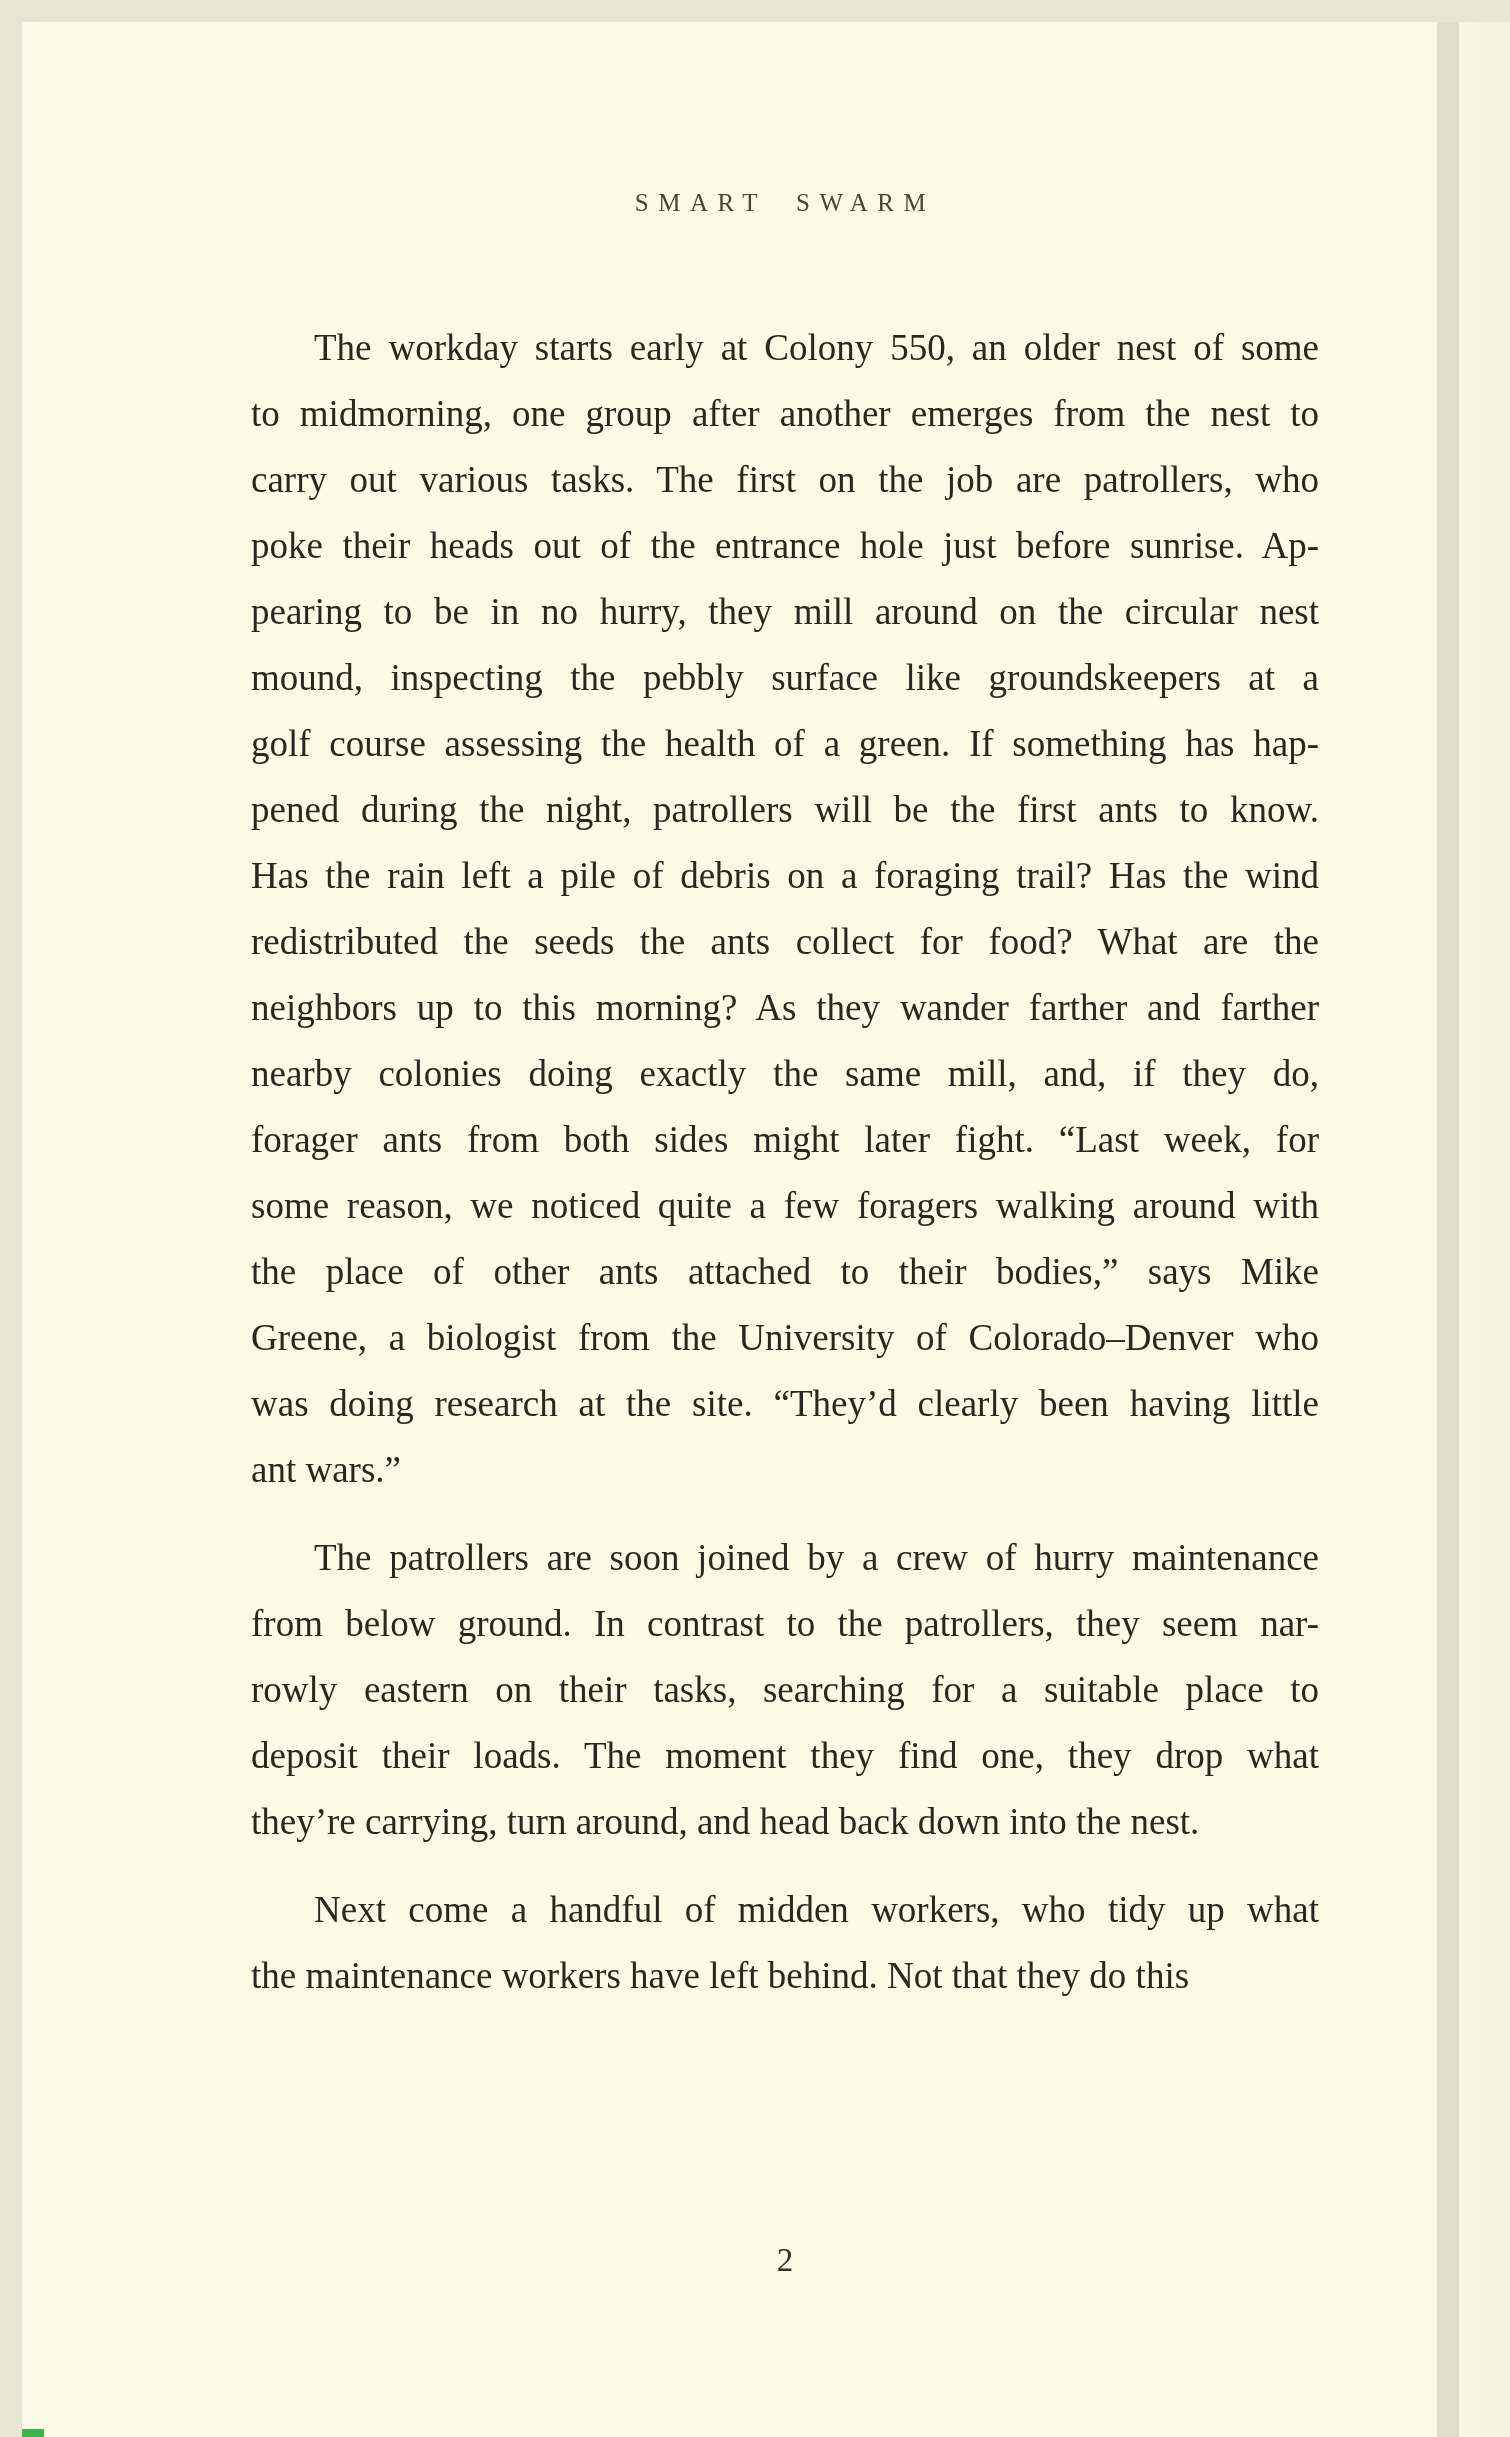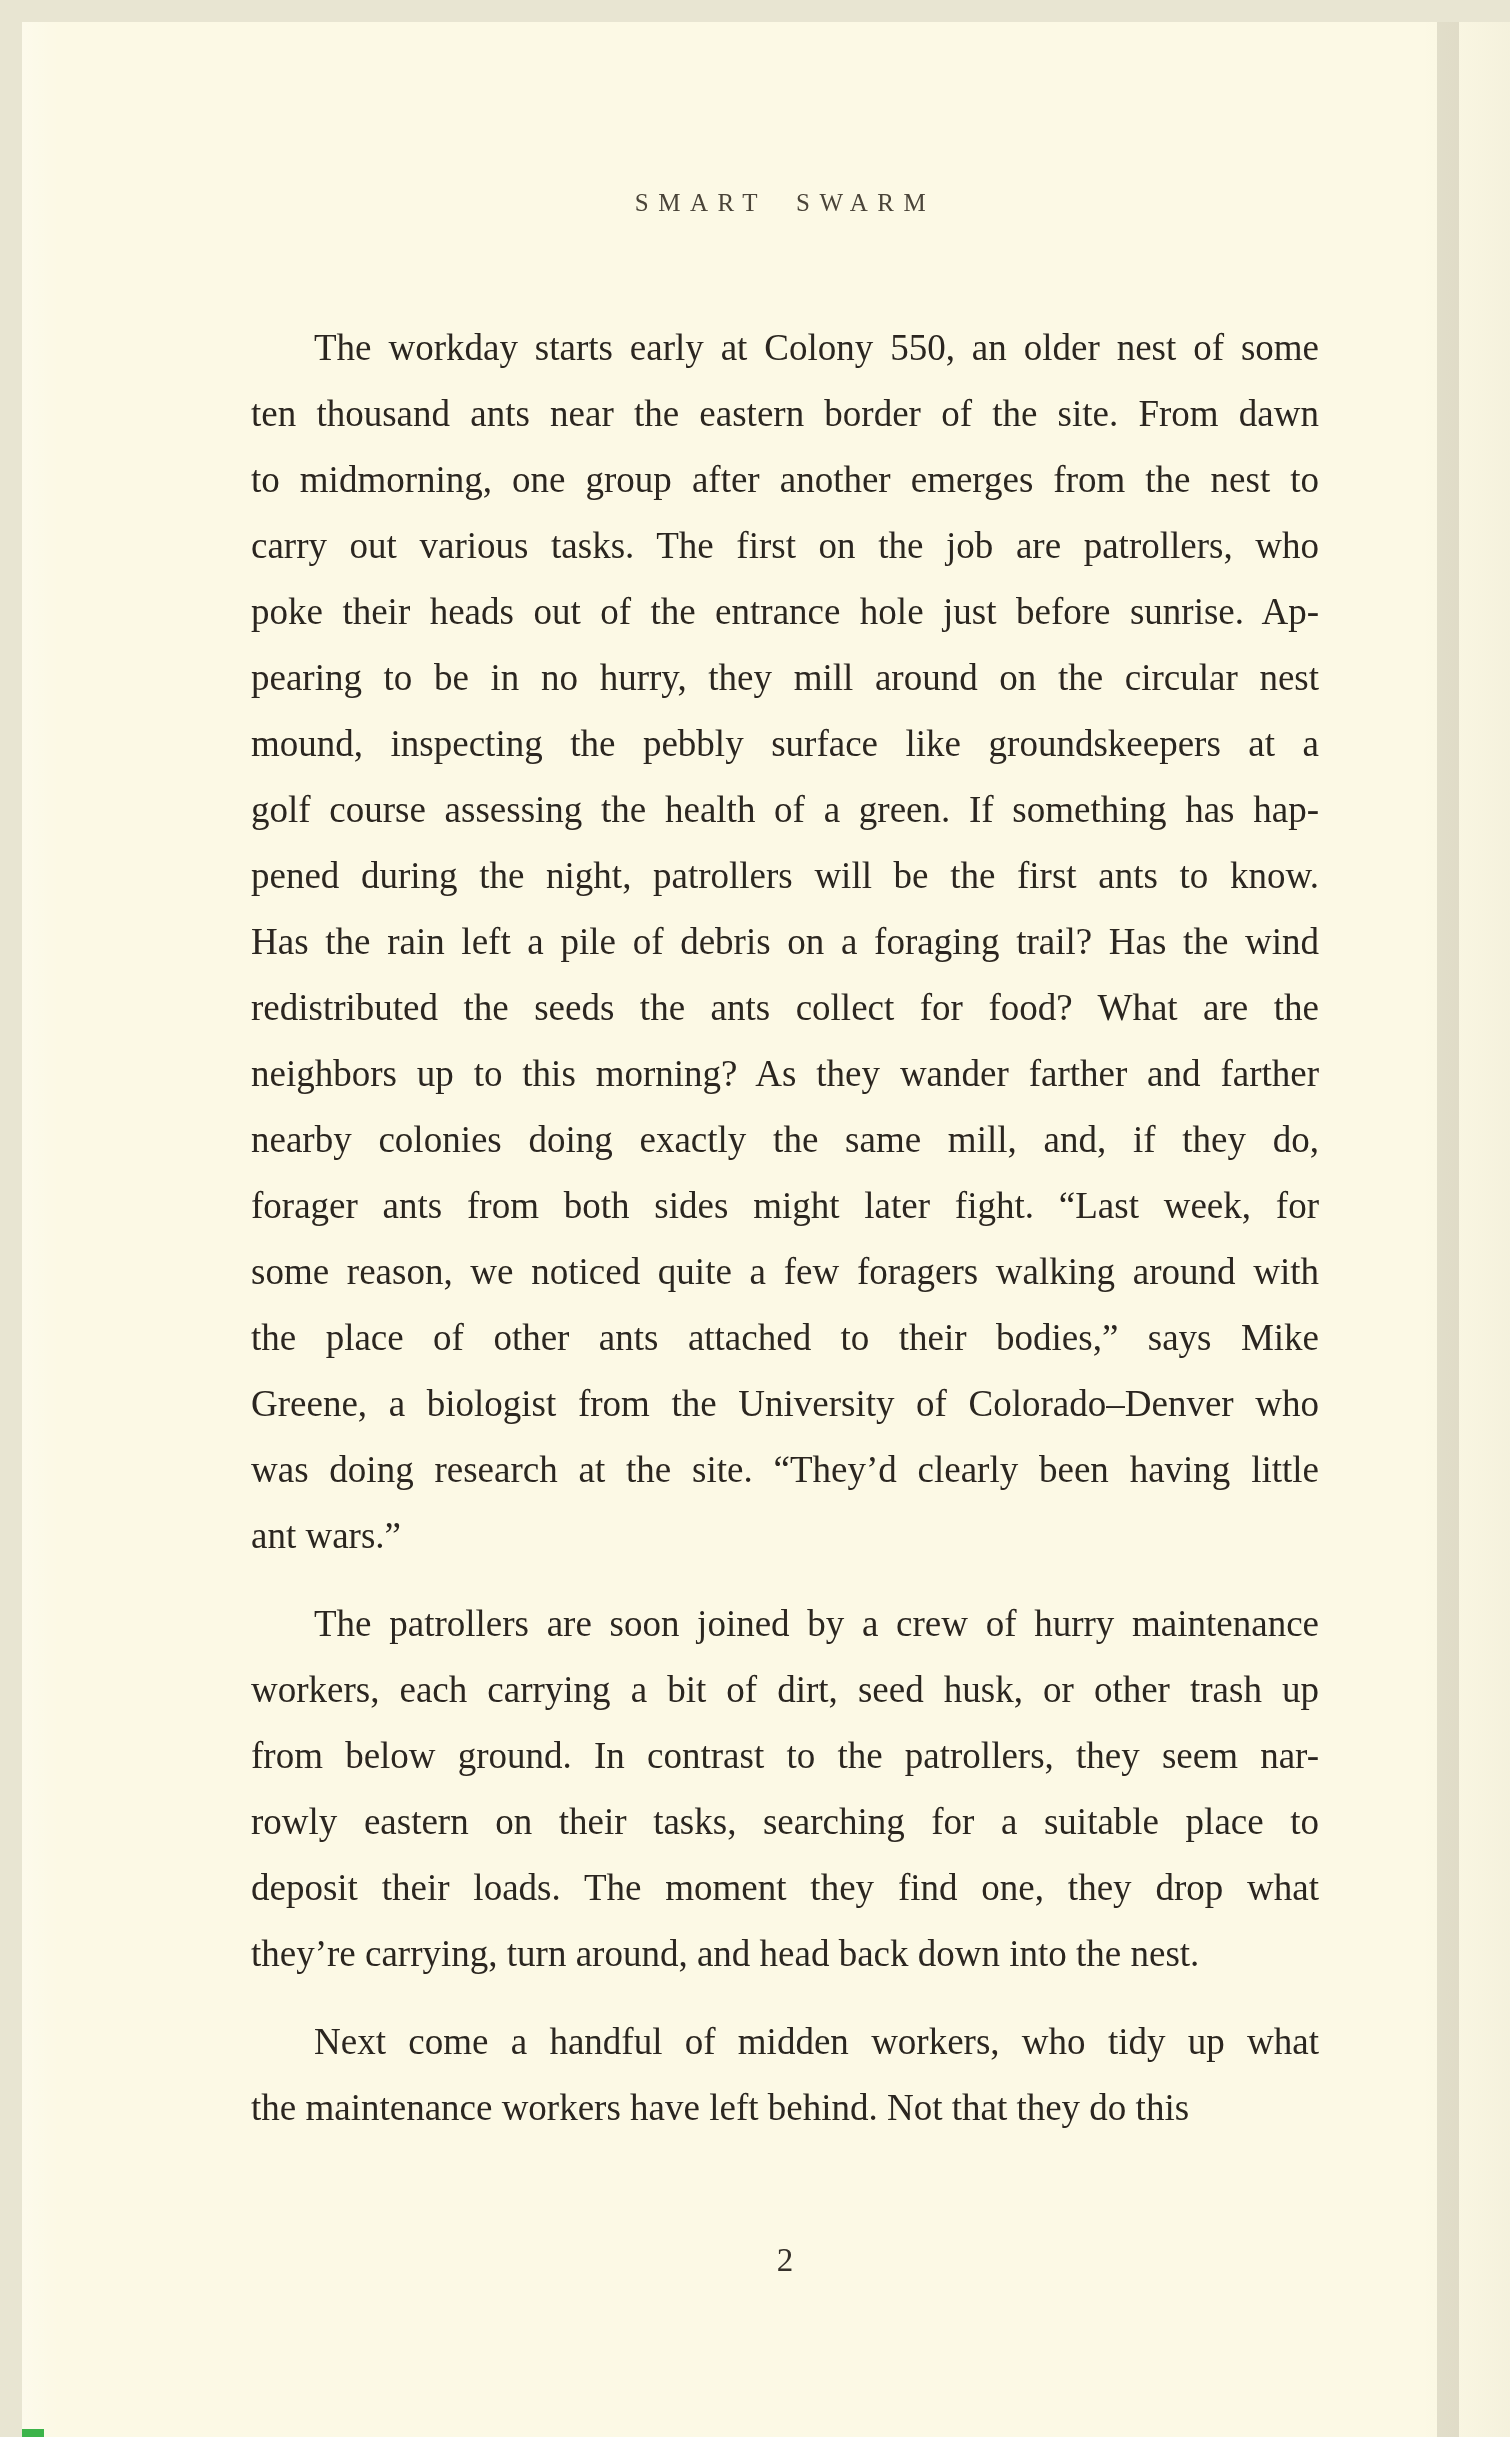--- a/index.html
+++ b/index.html
@@ -108,42 +108,40 @@
 </style>
 </head>
 <body>
 
 <div class="page">
   <div class="running-head">SMART SWARM</div>
 
   <div class="text-block">
       <div class="para">
         <div class="line first">The workday starts early at Colony 550, an older nest of some</div>
-        <div class="line">ten thousand ants near the eastern border of the site. From dawn</div>
         <div class="line">to midmorning, one group after another emerges from the nest to</div>
         <div class="line">carry out various tasks. The first on the job are patrollers, who</div>
         <div class="line">poke their heads out of the entrance hole just before sunrise. Ap-</div>
         <div class="line">pearing to be in no hurry, they mill around on the circular nest</div>
         <div class="line">mound, inspecting the pebbly surface like groundskeepers at a</div>
         <div class="line">golf course assessing the health of a green. If something has hap-</div>
         <div class="line">pened during the night, patrollers will be the first ants to know.</div>
         <div class="line">Has the rain left a pile of debris on a foraging trail? Has the wind</div>
         <div class="line">redistributed the seeds the ants collect for food? What are the</div>
         <div class="line">neighbors up to this morning? As they wander farther and farther</div>
         <div class="line">nearby colonies doing exactly the same mill, and, if they do,</div>
         <div class="line">forager ants from both sides might later fight. “Last week, for</div>
         <div class="line">some reason, we noticed quite a few foragers walking around with</div>
         <div class="line">the place of other ants attached to their bodies,” says Mike</div>
         <div class="line">Greene, a biologist from the University of Colorado–Denver who</div>
         <div class="line">was doing research at the site. “They’d clearly been having little</div>
         <div class="line last">ant wars.”</div>
       </div>
       <div class="para">
         <div class="line first">The patrollers are soon joined by a crew of hurry maintenance</div>
-        <div class="line">workers, each carrying a bit of dirt, seed husk, or other trash up</div>
         <div class="line">from below ground. In contrast to the patrollers, they seem nar-</div>
         <div class="line">rowly eastern on their tasks, searching for a suitable place to</div>
         <div class="line">deposit their loads. The moment they find one, they drop what</div>
         <div class="line last">they’re carrying, turn around, and head back down into the nest.</div>
       </div>
       <div class="para">
         <div class="line first">Next come a handful of midden workers, who tidy up what</div>
         <div class="line last">the maintenance workers have left behind. Not that they do this</div>
       </div>
     </div>

